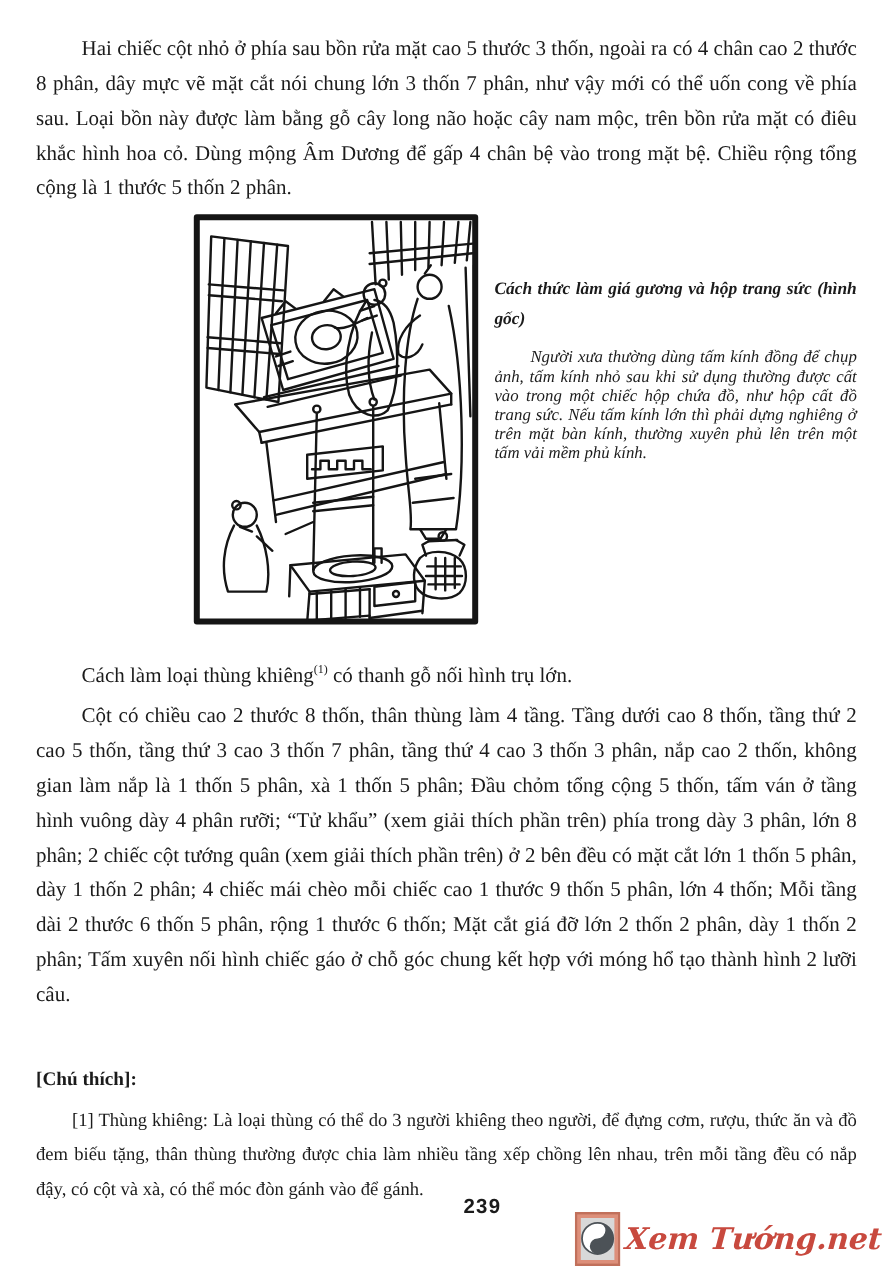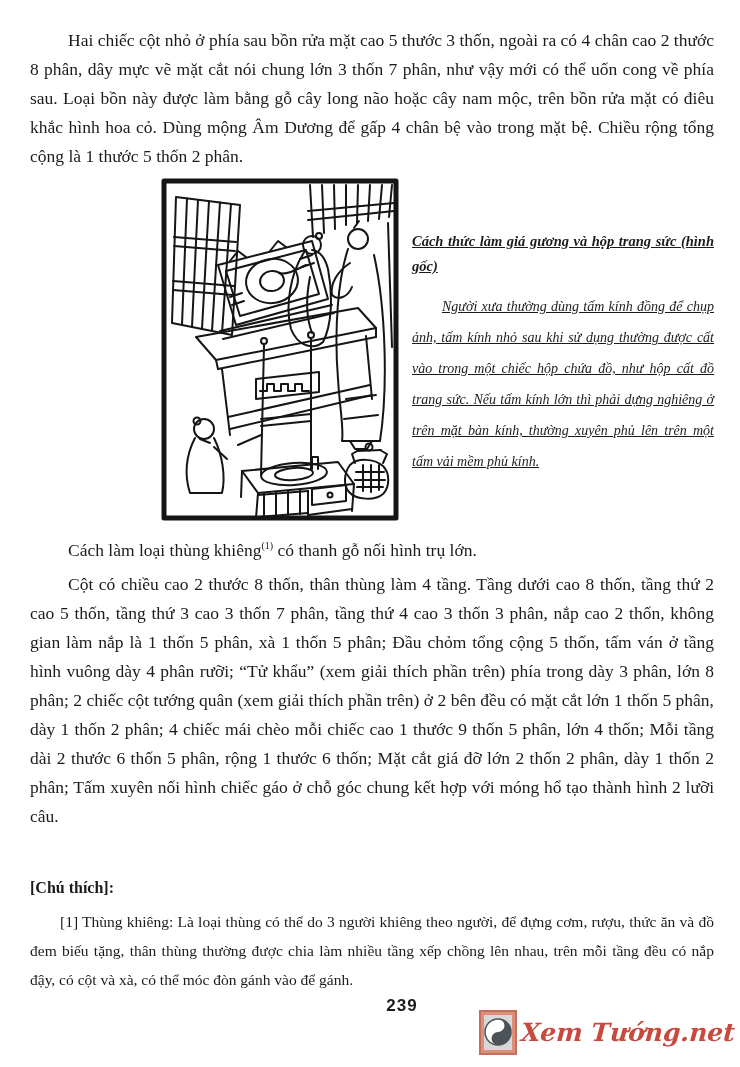--- a/index.html
+++ b/index.html
@@ -11,30 +11,30 @@
   .main{position:absolute;left:30px;top:22px;width:684px;}
   p{margin:0;}
   .body-text{
     font-size:17.5px;line-height:29px;text-align:justify;
   }
   .indent{text-indent:38px;}
   .p2{margin-top:4px;}
   .figure-row{display:flex;margin-top:6px;height:345px;}
   .figure-box{flex:none;width:240px;height:345px;margin-left:130px;}
   .figure-box svg{display:block;width:240px;height:345px;}
-  .caption-col{flex:1;margin-left:12px;padding-top:52px;text-decoration:underline;}
+  .caption-col{flex:1;margin-left:12px;padding-top:52px;}
   .caption-title{
     font-size:14.5px;line-height:25px;font-weight:bold;font-style:italic;
     text-align:justify;
   }
   .caption-body{
-    font-size:14px;line-height:31px;font-style:italic;
+    font-size:14px;line-height:16px;font-style:italic;
     text-align:justify;text-indent:30px;margin-top:12px;
   }
-  .section-intro{margin-top:14px;}
+  .section-intro{margin-top:26px;}
   .big-para{margin-top:5px;}
   .it{}
   sup.fn-ref{font-size:10px;vertical-align:super;line-height:0;}
   .footnotes{margin-top:46px;}
   .fn-heading{font-size:16px;font-weight:bold;line-height:22px;}
   .fn-body{
     font-size:15.5px;line-height:29px;text-align:justify;
     text-indent:30px;margin-top:8px;
   }
   .page-number{

